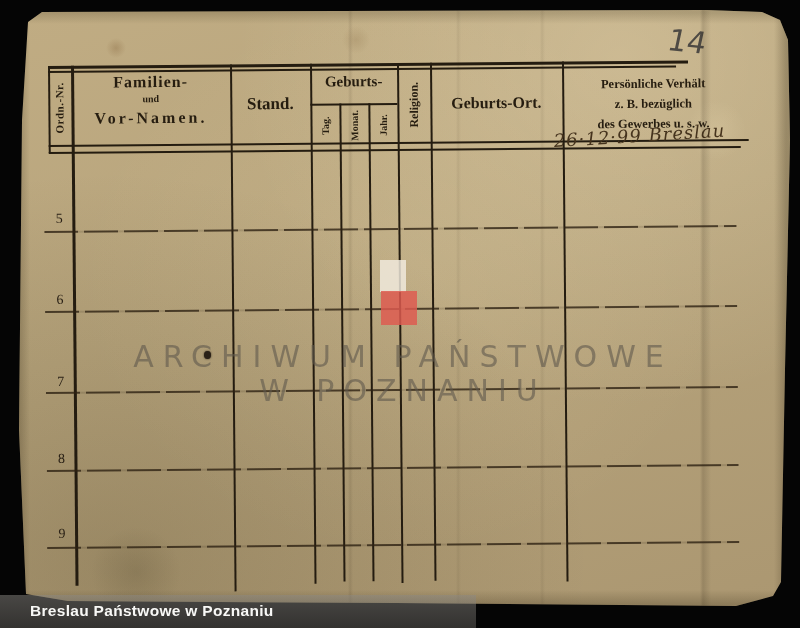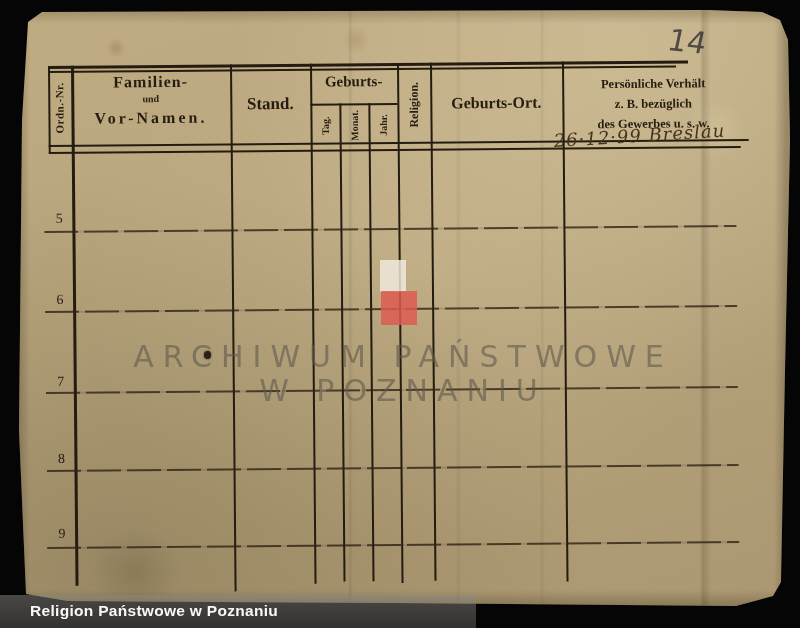--- a/index.html
+++ b/index.html
@@ -146,16 +146,16 @@
       <div class="wm-line">ARCHIWUM PAŃSTWOWE</div>
       <div class="wm-line">W POZNANIU</div>
     </div>
 
     <div class="hole"></div>
 
     <div class="paper-overlay"></div>
   </div>
 
   <div class="footer-bar">
-    <span class="footer-label">Religion Państwowe w Poznaniu</span>
+    <span class="footer-label">Breslau Państwowe w Poznaniu</span>
   </div>
 
 </div>
 
 </body></html>

